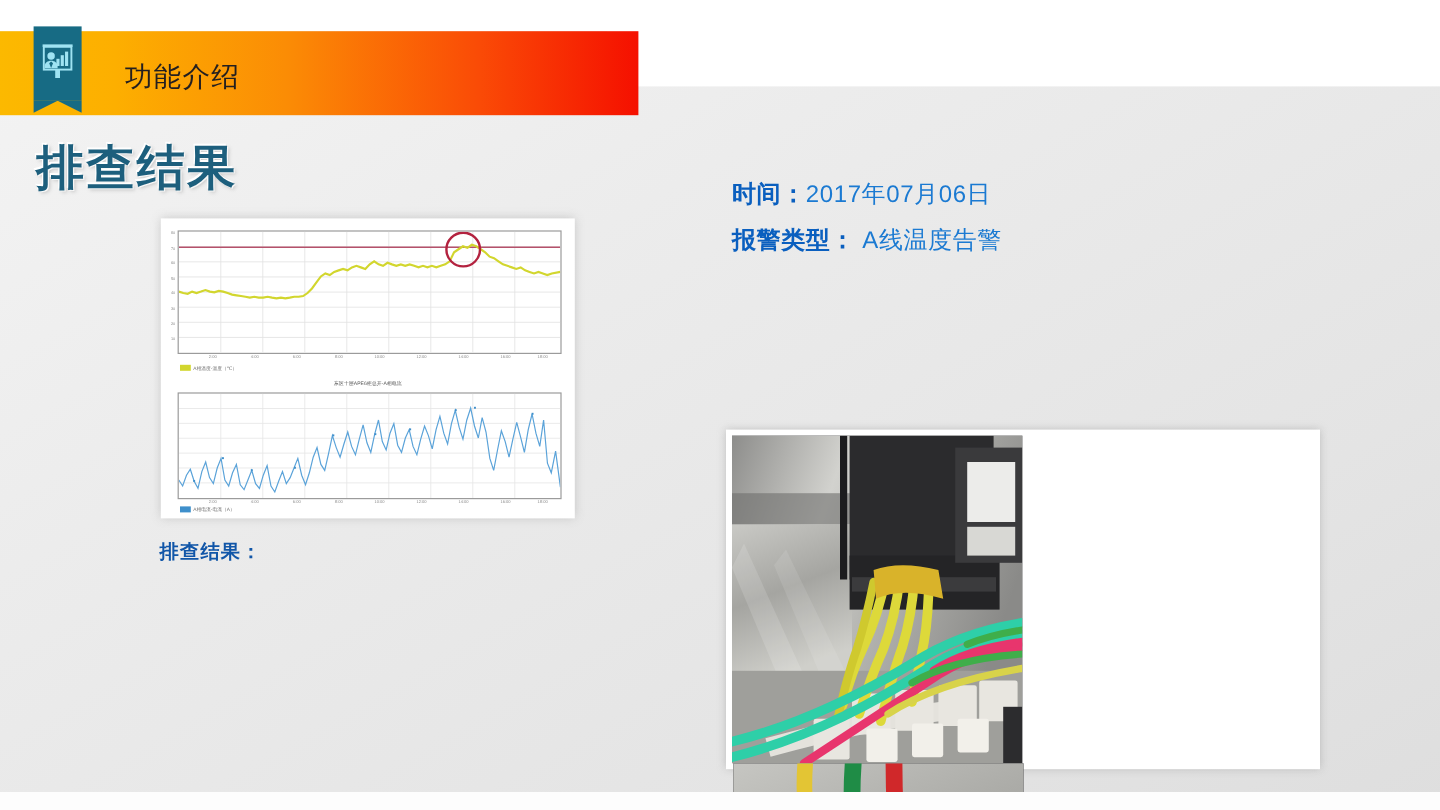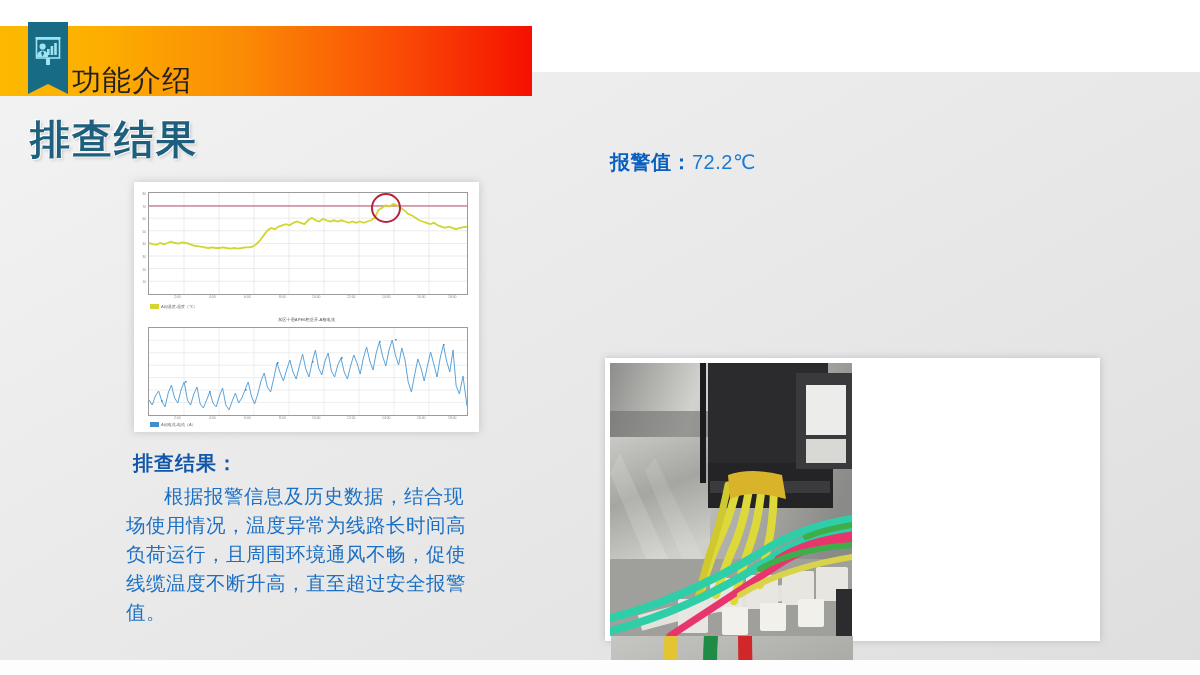--- a/index.html
+++ b/index.html
@@ -19,22 +19,22 @@
   }
   .top-white-2{
     position:absolute;left:0;top:0;width:1200px;height:26px;background:#ffffff;
   }
   
   .banner{
     position:absolute;left:0;top:26px;width:532px;height:70px;
     background:linear-gradient(90deg,#fcb900 0%,#fdaf00 18%,#fb8c05 45%,#fa4b06 75%,#f51000 100%);
   }
   .banner-label{
-    position:absolute;left:72px;top:44px;width:400px;height:40px;
-    font-size:29px;color:#231f20;letter-spacing:1px;line-height:40px;margin-top:16px;
+    position:absolute;left:104px;top:44px;width:400px;height:40px;
+    font-size:23px;color:#231f20;letter-spacing:1px;line-height:40px;
   }
   
   .badge{
     position:absolute;left:28px;top:22px;width:40px;height:72px;
   }
   .badge .ribbon{
     position:absolute;left:0;top:0;width:40px;height:62px;background:#176b84;
   }
   .badge .tail{
     position:absolute;left:0;top:62px;width:0;height:0;
@@ -82,21 +82,21 @@
   .legend{
     position:absolute;font-size:4px;color:#6d6d6d;white-space:nowrap;line-height:6px;
   }
   .legend .sw{display:inline-block;width:9px;height:5px;vertical-align:-1px;margin-right:2px;}
   .chart-sub{
     position:absolute;font-size:4.2px;color:#555;text-align:center;width:100%;
     white-space:nowrap;
   }
   
   .result-head{
-    position:absolute;left:133px;top:450px;font-size:20px;font-weight:bold;
+    position:absolute;left:133px;top:450px;font-size:16px;font-weight:bold;
     color:#1156a8;letter-spacing:1px;text-align:center;
   }
   .result-body{
     position:absolute;left:126px;top:482px;width:348px;
     font-size:19.5px;color:#1b6fc4;line-height:29px;letter-spacing:.5px;
     text-indent:38px;
   }
   
   .info{position:absolute;left:610px;top:148px;width:520px;}
   .info-row{
@@ -265,26 +265,28 @@
         <span style="position:absolute;left:269px">16:00</span>
       <span style="position:absolute;left:300px">18:00</span>
     </div>
     <div class="legend" style="left:16px;top:240px;">
       <span class="sw" style="background:#3e8fcb;"></span><span>A相电流-电流（A）</span>
     </div>
   </div>
 
   <div class="info">
     <div class="info-row">
-      <span class="k">报警值：</span><span class="v">72.2℃</span>
+      <span class="k">时间：</span><span class="v">2017年07月06日</span>
+    </div>
+    <div class="info-row">
+      <span class="k">报警类型：</span><span class="v"> A线温度告警</span>
     </div>
   </div>
 
   <div class="result-head">排查结果：</div>
-  <div class="result-body">根据报警信息及历史数据，结合现场使用情况，温度异常为线路长时间高负荷运行，且周围环境通风不畅，促使线缆温度不断升高，直至超过安全报警值。</div>
 
   <div class="photos">
     <div class="photo">
       <svg width="242" height="273" viewBox="0 0 242 273">
         <defs>
           <linearGradient id="metal1" x1="0" y1="0" x2="1" y2="0.4">
             <stop offset="0" stop-color="#8d8d8b"></stop>
               <stop offset="0.35" stop-color="#d2d2ce"></stop>
             <stop offset="0.6" stop-color="#b4b4b0"></stop>
               <stop offset="1" stop-color="#8a8a88"></stop>

